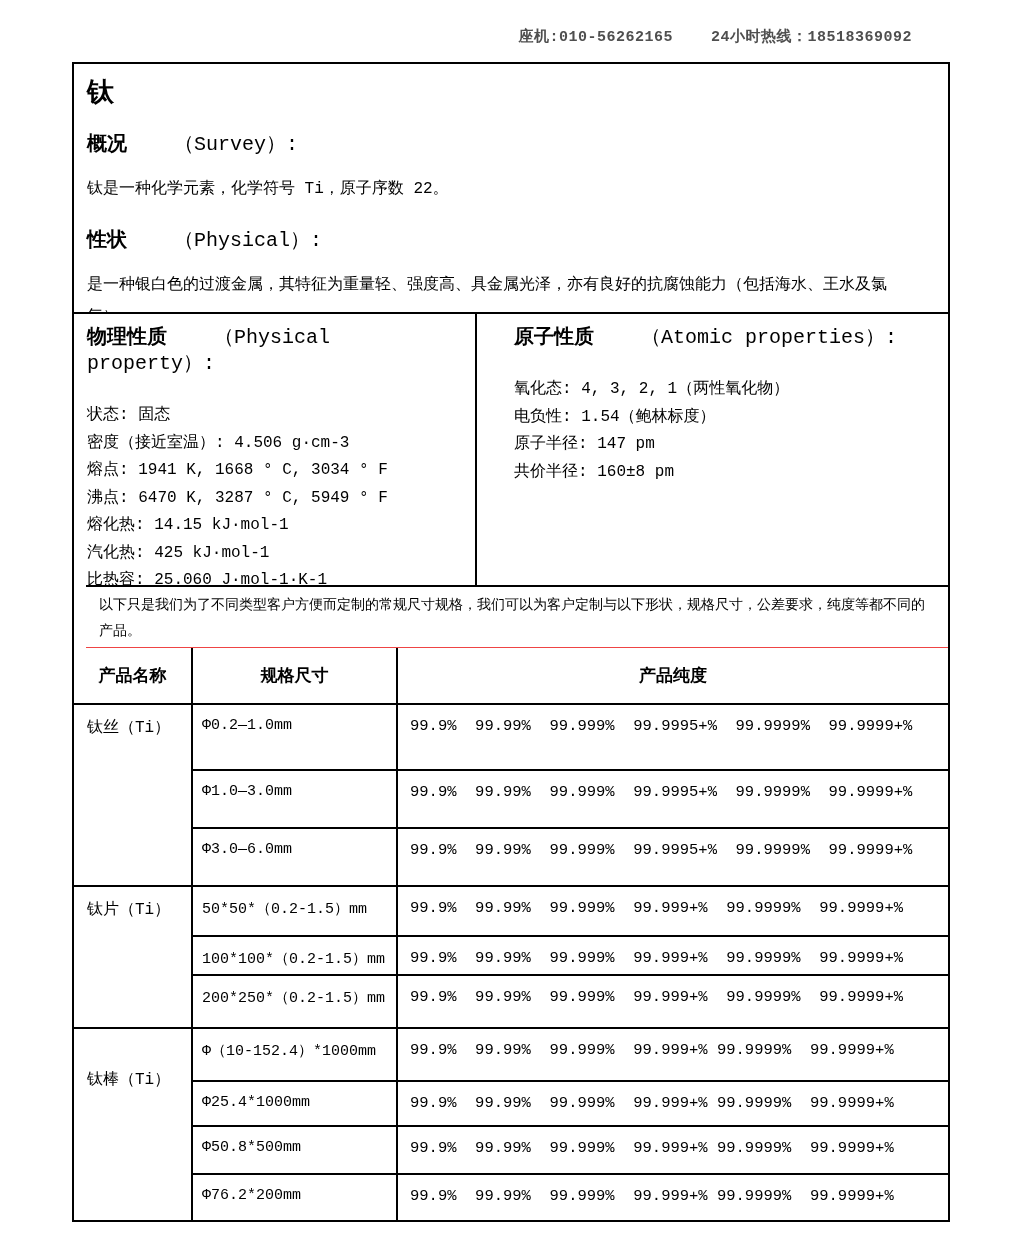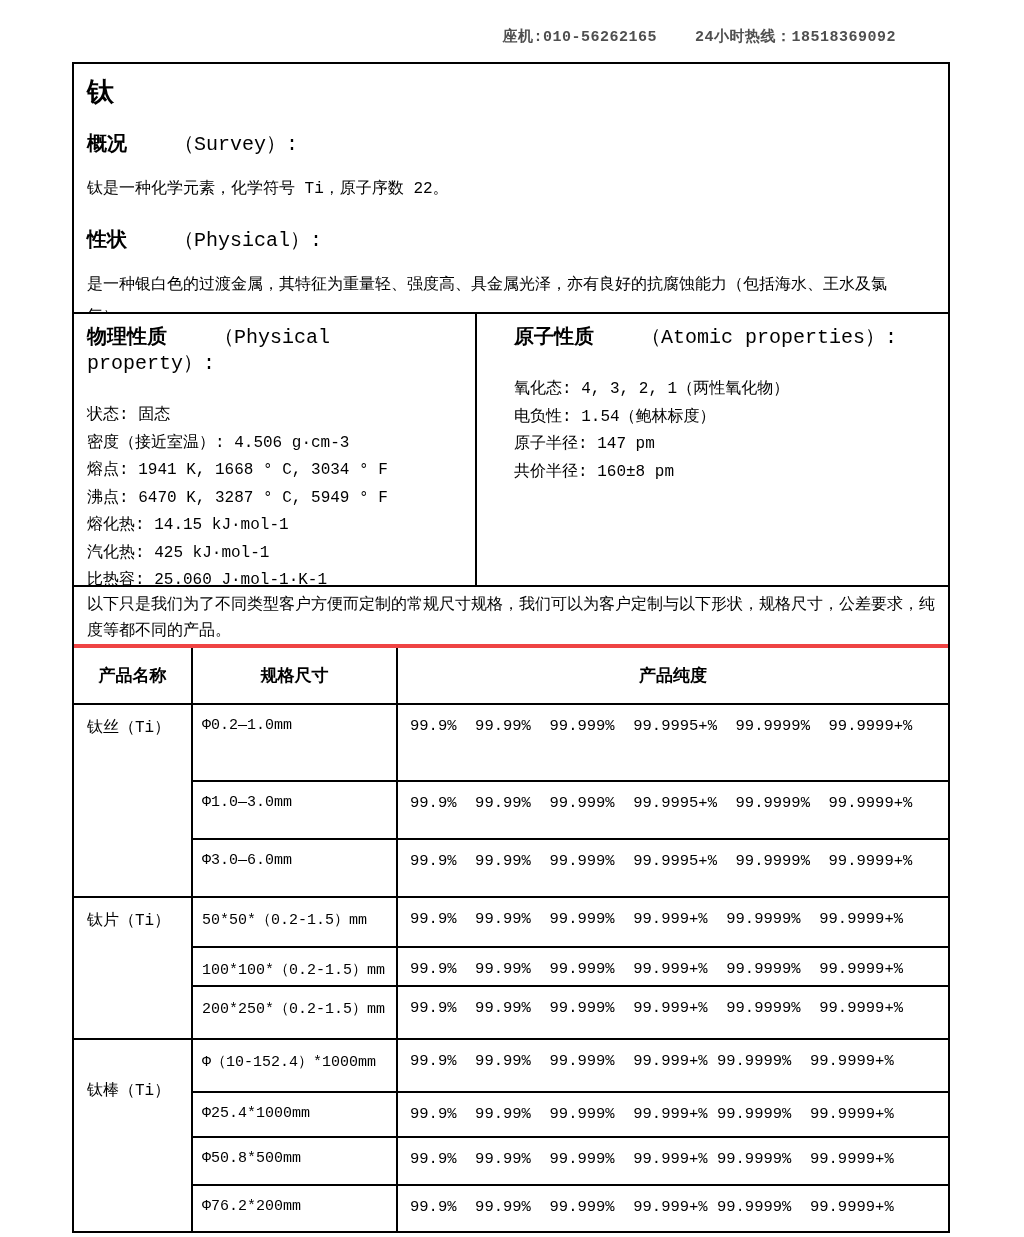--- a/index.html
+++ b/index.html
@@ -4,21 +4,21 @@
 <style>
   * { margin: 0; padding: 0; box-sizing: border-box; }
   html, body { background: #ffffff; }
   body {
     width: 1024px; height: 1237px;
     position: relative;
     font-family: "Liberation Mono", "DejaVu Sans Mono", monospace;
     color: #000;
   }
   .contact {
-    position: absolute; top: 27px; right: 128px;
+    position: absolute; top: 27px; right: 112px;
     font-size: 15px; font-weight: bold; color: #4f4f4f;
     white-space: pre; letter-spacing: 0.5px;
   }
   .doc {
     position: absolute; left: 72px; top: 62px; width: 878px;
     border: 2px solid #000; background: #fff;
   }
   
   .intro { height: 248px; overflow: hidden; padding: 11px 20px 0 13px; }
   .doc-title { font-size: 27px; line-height: 34px; font-weight: bold;
@@ -30,22 +30,22 @@
   
   .props { height: 273px; border-top: 2px solid #000; display: flex; overflow: hidden; gap: 24px; }
   .props-col { padding: 9px 12px 0 13px; }
   .props-left { width: 403px; border-right: 2px solid #000; }
   .props-right { flex: 1; }
   .props .sec-heading { margin-top: 0; }
   .prop-lines { margin-top: 25px; }
   .prop-line { font-size: 16px; line-height: 27.5px; white-space: pre; }
   
   .note {
-    height: 63px; border-top: 2px solid #000; border-bottom: 4px solid #ef4444;
-    padding: 5px 12px 0 13px; font-size: 16px; line-height: 26px; overflow: hidden;
+    height: 63px; border-top: 2px solid #000; border-bottom: 1px solid #ef4444;
+    padding: 5px 12px 0 13px; font-size: 14px; line-height: 26px; overflow: hidden; margin-left: 12px;
   }
   
   table.products { width: 100%; border-collapse: collapse; border-style: hidden; table-layout: fixed; }
   .products col.c1 { width: 118px; }
   .products col.c2 { width: 205px; }
   .products th, .products td { border: 2px solid #000; }
   .products th {
     font-size: 17px; font-weight: bold; text-align: center; vertical-align: middle;
     font-family: "Liberation Sans", sans-serif;
   }
@@ -112,21 +112,21 @@
         <col class="c3">
       </colgroup>
     <thead>
       <tr style="height:56px">
         <th>产品名称</th>
         <th>规格尺寸</th>
         <th>产品纯度</th>
       </tr>
     </thead>
     <tbody id="products-body">
-        <tr style="height: 77px;">
+        <tr style="height: 66px;">
           <td class="name-cell" rowspan="3" style="padding-top: 12px;">钛丝（Ti）</td>
           <td class="spec-cell">Φ0.2—1.0mm</td>
           <td class="purity-cell">99.9%  99.99%  99.999%  99.9995+%  99.9999%  99.9999+%</td>
         </tr>
         <tr style="height: 58px;">
           <td class="spec-cell">Φ1.0—3.0mm</td>
           <td class="purity-cell">99.9%  99.99%  99.999%  99.9995+%  99.9999%  99.9999+%</td>
         </tr>
         <tr style="height: 58px;">
           <td class="spec-cell">Φ3.0—6.0mm</td>

